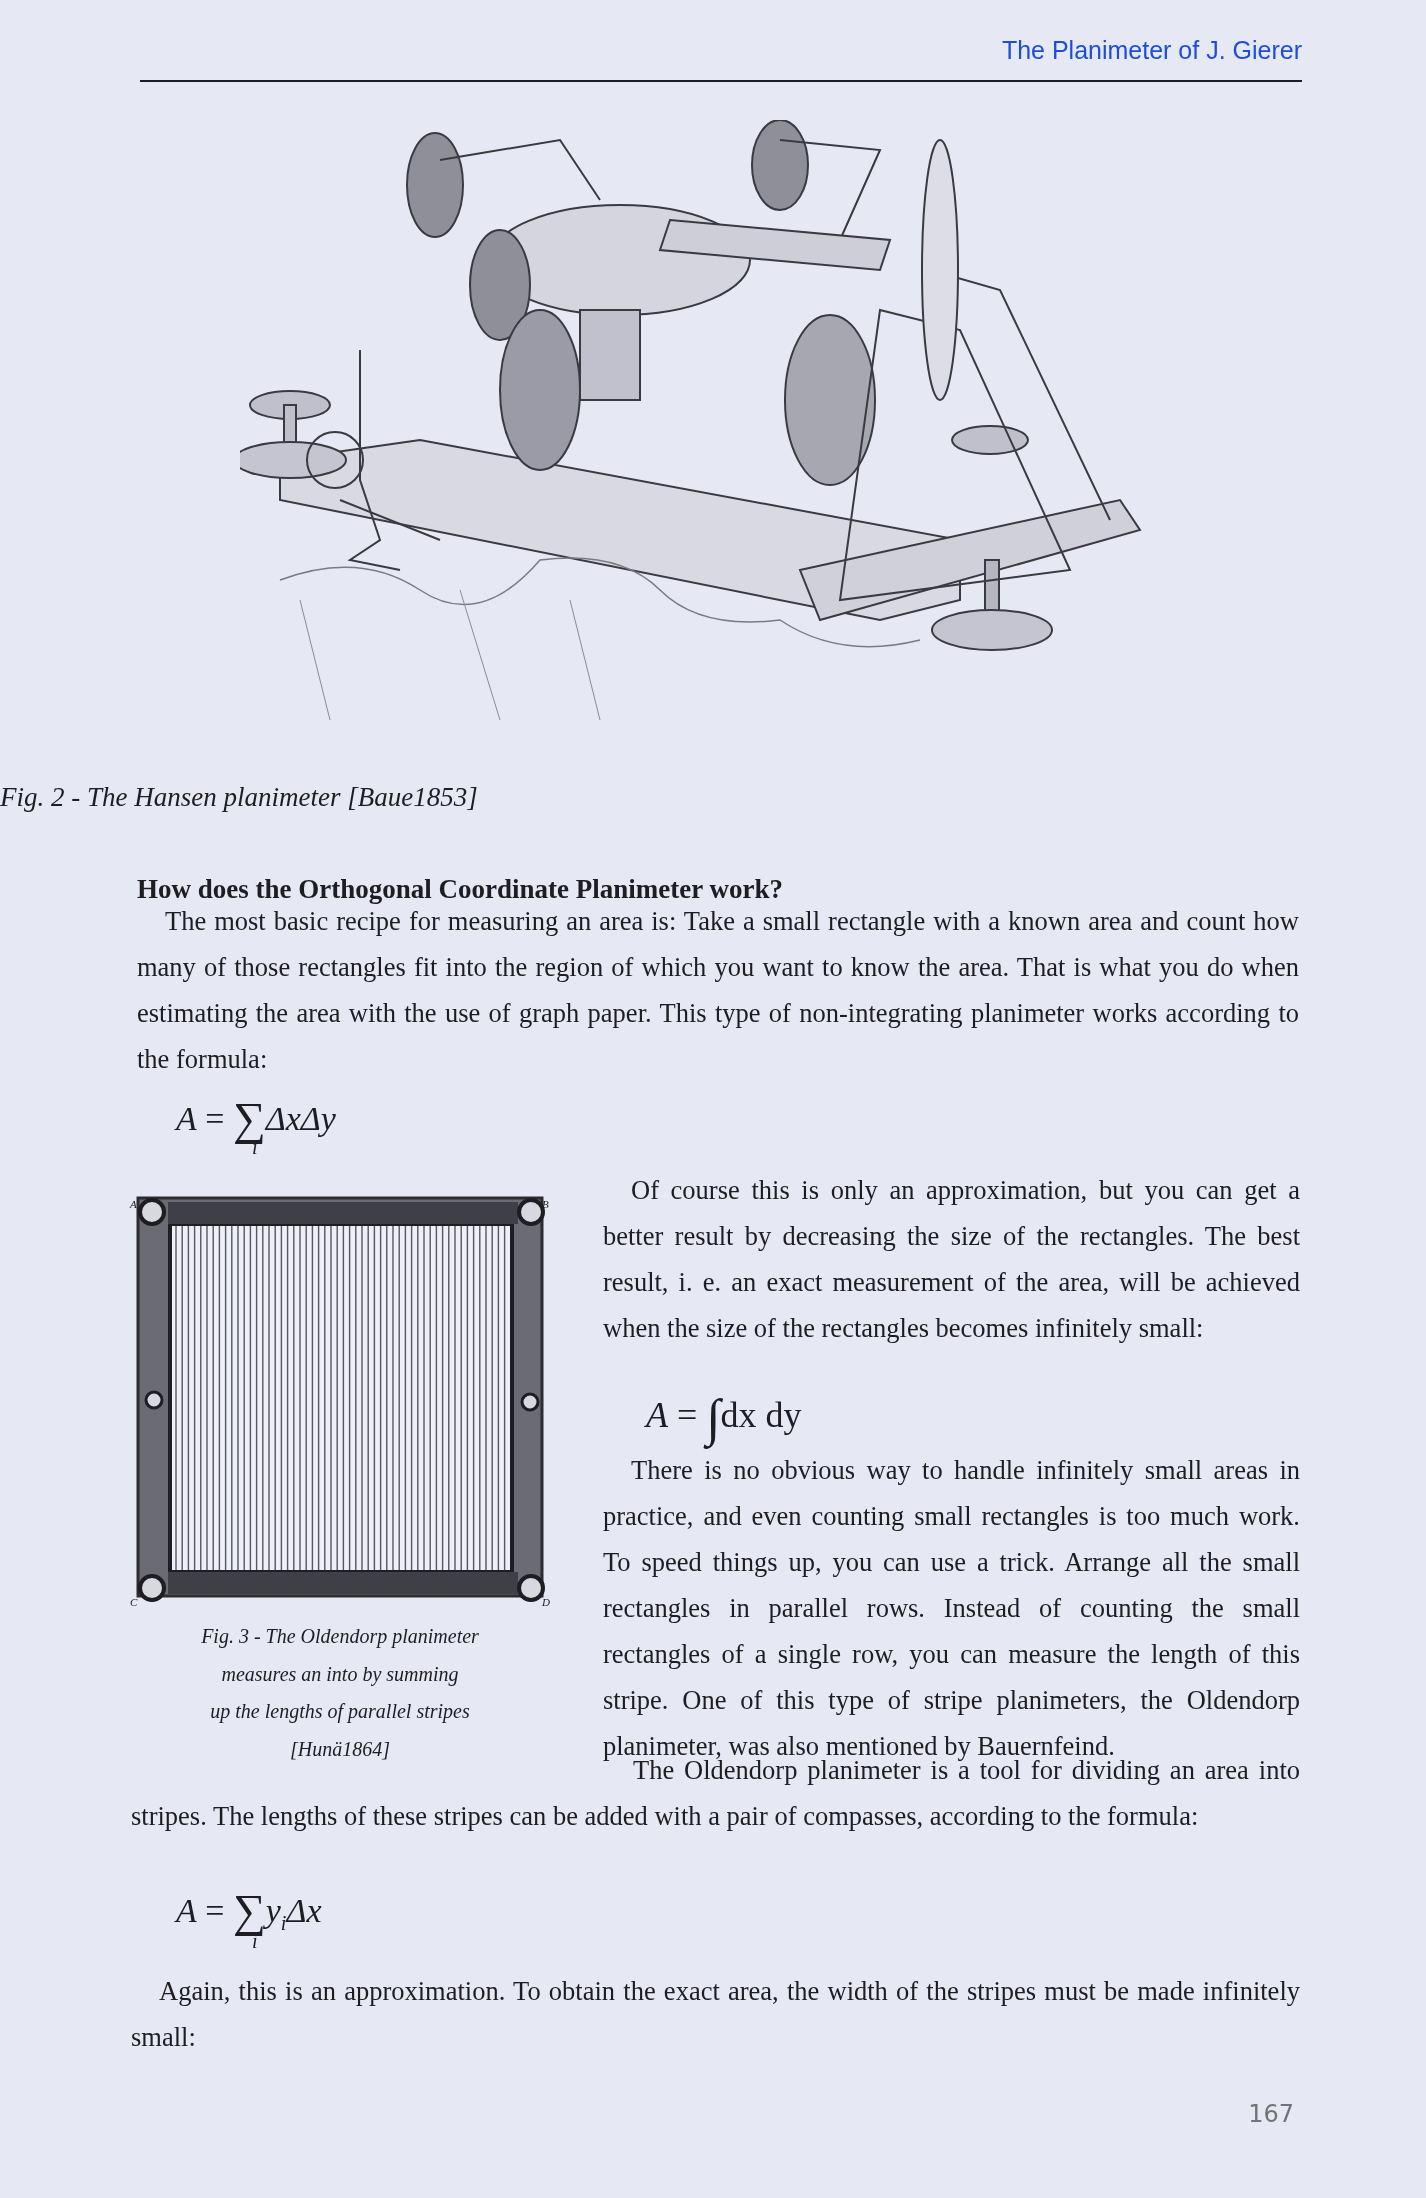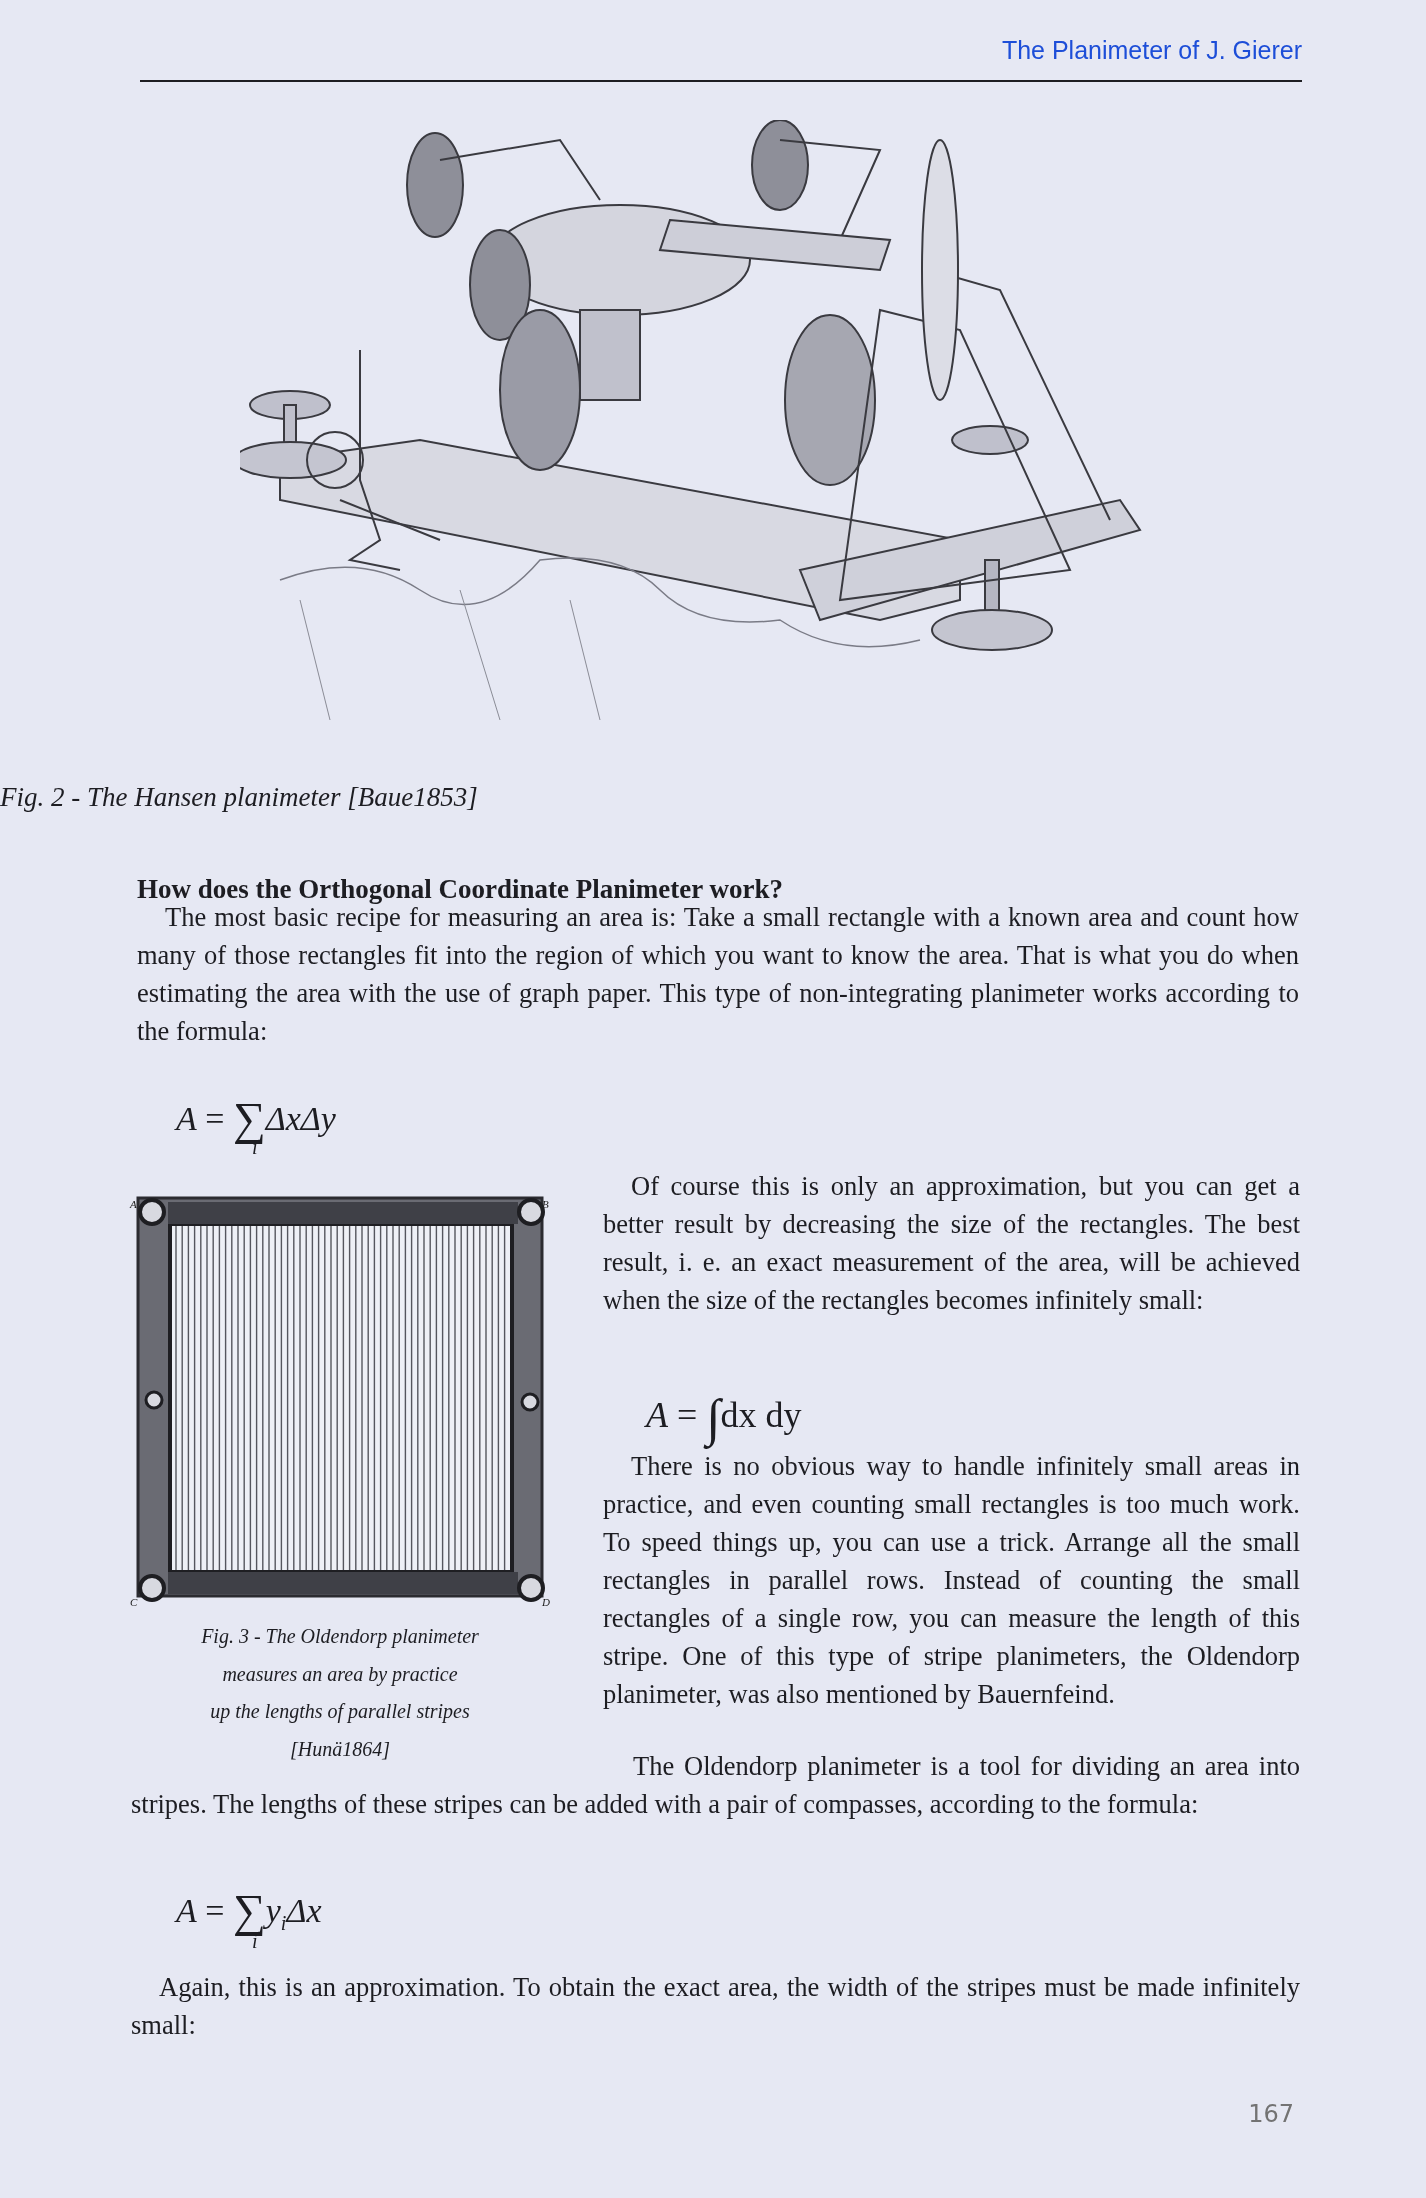--- a/index.html
+++ b/index.html
@@ -23,21 +23,21 @@
   .fig2 { position: absolute; left: 240px; top: 120px; width: 960px; height: 600px; }
   .fig2-caption {
     position: absolute; left: 0; top: 782px; width: 1426px; text-align: left;
     font-style: italic; font-size: 27px;
   }
   .section-heading {
     position: absolute; left: 137px; top: 862px;
     font-weight: bold; font-size: 27px; margin-top: 12px;
   }
   .para {
-    position: absolute; font-size: 26.5px; line-height: 38px; text-align: justify;
+    position: absolute; font-size: 26.5px; line-height: 46px; text-align: justify;
   }
   .para .indent { display: inline-block; width: 28px; }
   .p1 { left: 137px; top: 898px; width: 1162px; }
   .formula {
     position: absolute; font-family: "Liberation Serif", "DejaVu Serif", serif;
     font-size: 34px; white-space: nowrap; margin-left: 6px;
   }
   .formula .it { font-style: italic; }
   .formula .sigma { font-size: 46px; position: relative; top: 4px; }
   .formula .sub-i { position: absolute; font-style: italic; font-size: 20px; }
@@ -188,21 +188,21 @@
   <circle cx="26" cy="220" r="8" fill="#d8d9e0" stroke="#1e1e22" stroke-width="3"></circle>
   <circle cx="402" cy="222" r="8" fill="#d8d9e0" stroke="#1e1e22" stroke-width="3"></circle>
   <text x="2" y="28" font-size="11" font-style="italic" fill="#222">A</text>
   <text x="414" y="28" font-size="11" font-style="italic" fill="#222">B</text>
   <text x="2" y="426" font-size="11" font-style="italic" fill="#222">C</text>
   <text x="414" y="426" font-size="11" font-style="italic" fill="#222">D</text>
 </svg>
 
 <div class="fig3-caption">
   <div>Fig. 3 - The Oldendorp planimeter</div>
-  <div>measures an area by practice</div>
+  <div>measures an into by summing</div>
   <div>up the lengths of parallel stripes</div>
   <div>[Hunä1864]</div>
 </div>
 
 <div class="para p2"><span class="indent"></span><span>Of course this is only an approximation, but you can get a better result by decreasing the size of the rectangles. The best result, i. e. an exact measurement of the area, will be achieved when the size of the rectangles becomes infinitely small:</span></div>
 
 <div class="formula f2">
   <span class="it">A</span>
   <span>=</span>
   <span class="integral">∫</span><span>dx dy</span>

